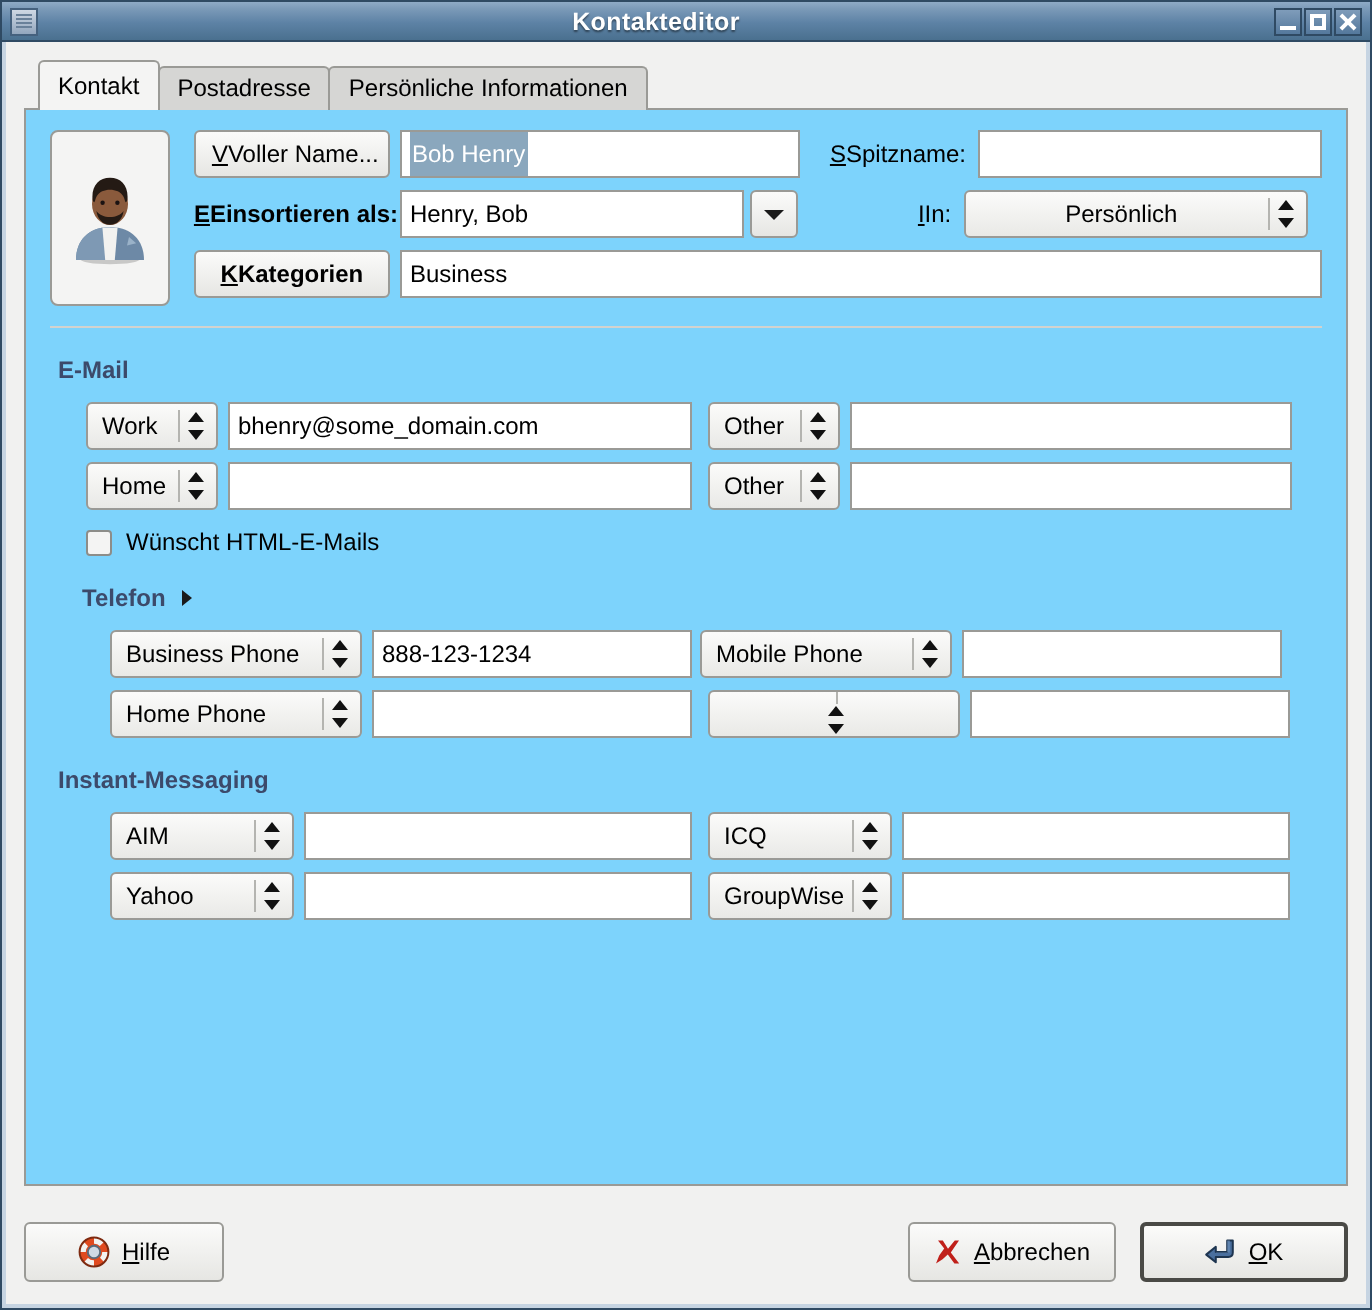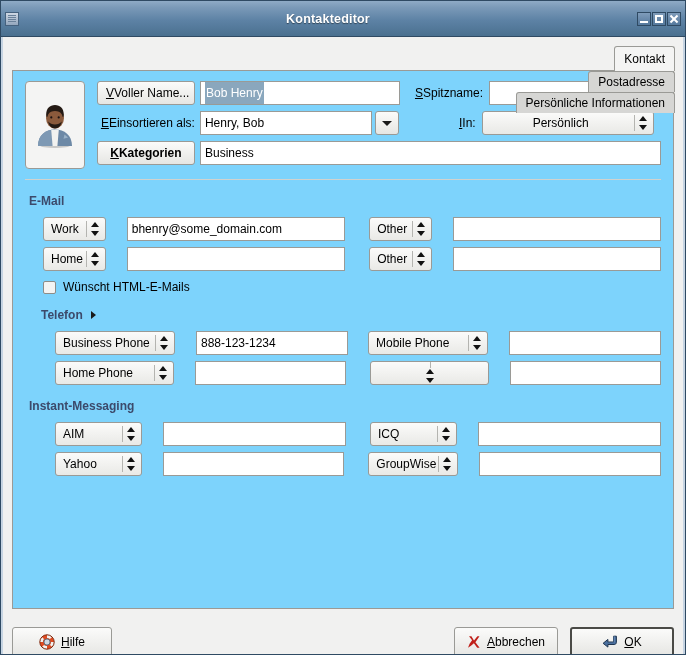--- a/index.html
+++ b/index.html
@@ -21,21 +21,21 @@
     height: 655px;
     box-sizing: border-box;
     background: #f1f1f0;
     border: 1px solid #2f4a63;
     overflow: hidden;
   }
 
   
   .titlebar {
     position: relative;
-    height: 36px;
+    height: 20px;
     box-sizing: border-box;
     background: linear-gradient(to bottom, #8fabc6 0%, #7b9ab8 18%, #5d82a5 55%, #4a708f 100%);
     border-bottom: 1px solid #2f4a63;
     display: flex;
     align-items: center;
     padding: 0 2px;
   }
   .title-icon {
     width: 14px;
     height: 14px;
@@ -115,21 +115,20 @@
   .notebook {
     position: relative;
   }
   .tabstrip {
     display: flex;
     align-items: flex-end;
     height: 25px;
     padding-left: 7px;
     position: relative;
     z-index: 2;
-    flex-direction: column;
   }
   .tab {
     box-sizing: border-box;
     height: 22px;
     line-height: 20px;
     padding: 0 9px;
     font-size: 12px;
     background: #d6d6d4;
     border: 1px solid #9a9a96;
     border-bottom: none;
@@ -315,21 +314,20 @@
     margin-left: 8px;
     border-top: 4px solid transparent;
     border-bottom: 4px solid transparent;
     border-left: 5px solid #1a1a1a;
     cursor: pointer;
   }
   .grid-row {
     display: flex;
     margin-bottom: 6px;
     padding-left: 18px;
-    gap: 16px;
   }
 
   
   .chk-row {
     display: flex;
     align-items: center;
     padding-left: 18px;
     margin-top: 9px;
   }
   .chk {
@@ -441,21 +439,21 @@
               </div>
               <div class="lbl-static" style="margin-left:15px;">
                 <u>S</u><span>Spitzname:</span>
               </div>
               <div class="txt" style="width:172px; margin-left:6px;">
                 <span></span>
               </div>
             </div>
 
             <div class="frow">
-              <div class="lbl-static" style="width:98px; text-align:right;">
+              <div class="lbl-static" style="width:98px; text-align:right;font-weight:bold;">
                 <u>E</u><span>Einsortieren als:</span>
               </div>
               <div class="combo-wrap" style="margin-left:5px;">
                 <div class="txt" style="width:172px;">
                   <span>Henry, Bob</span>
                 </div>
                 <div class="combo-arrow"></div>
               </div>
               <div class="lbl-static" style="margin-left:60px;">
                 <u>I</u><span>In:</span>

